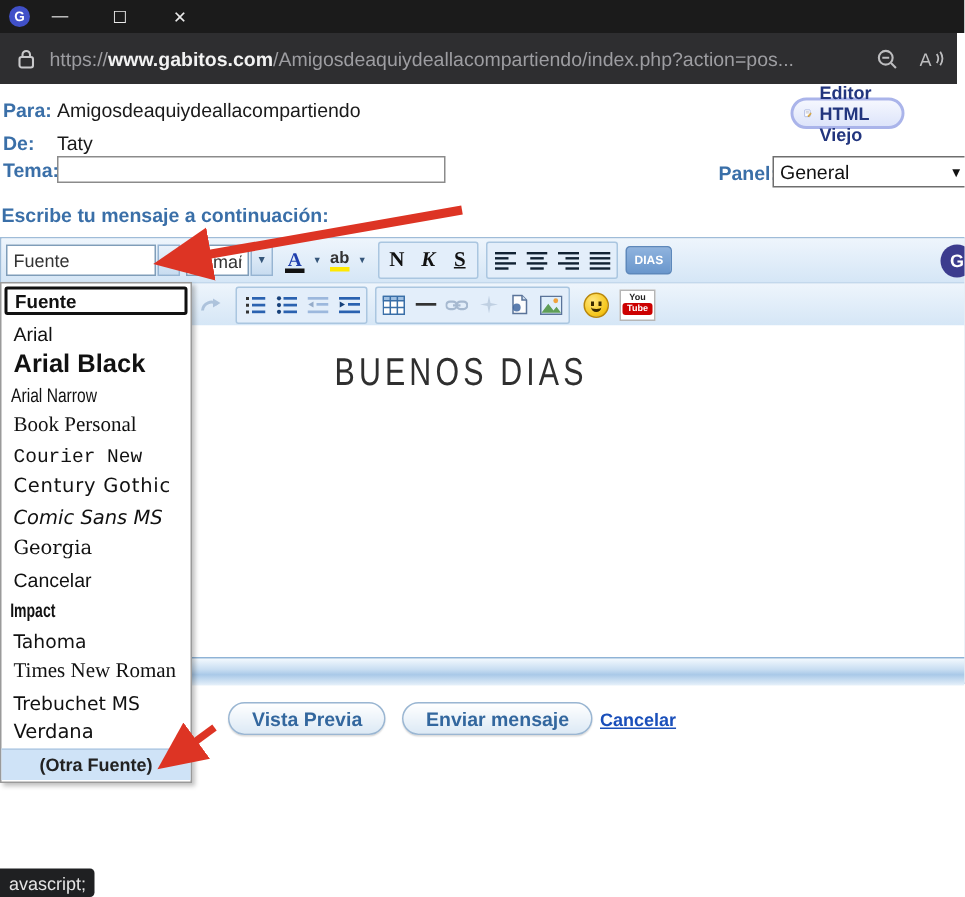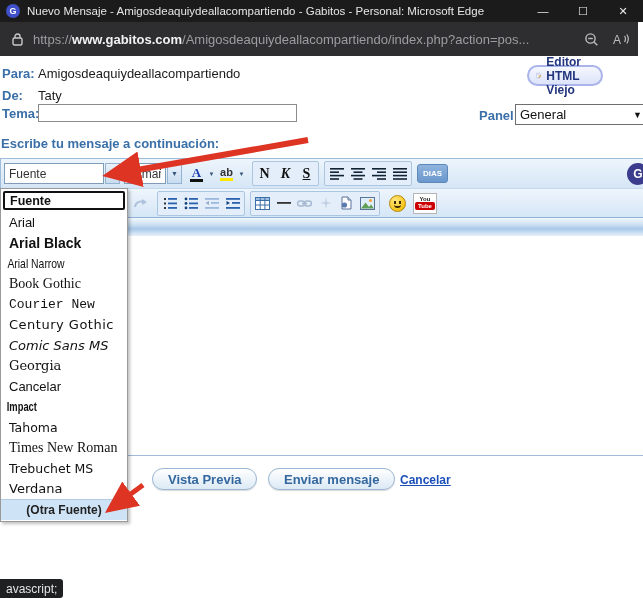--- a/index.html
+++ b/index.html
@@ -103,21 +103,21 @@
 
   
   .font-dd { position:absolute; left:0; top:132px; width:128px; background:#fff;
     border:1px solid #9a9a9a; box-shadow:2px 2px 3px rgba(0,0,0,.25); z-index:50; padding-bottom:1px; }
   .fd-header { margin:2px; height:19px; border:2px solid #111; border-radius:2px;
     background:#fff; font-weight:bold; font-size:12.5px; color:#111;
     display:flex; align-items:center; padding:0 5px; }
   .fd-item { height:20.5px; display:flex; align-items:center; padding:0 8px;
     font-size:13px; color:#111; cursor:pointer; white-space:nowrap; }
   .fd-arial { font-family:"Liberation Sans",sans-serif; }
-  .fd-arial-black { font-family:"Liberation Sans",sans-serif; font-weight:900; font-size:14px; }
+  .fd-arial-black { font-family:"Liberation Sans",sans-serif; font-weight:900; font-size:17px; }
   .fd-arial-narrow { font-family:"Liberation Sans",sans-serif; transform:scaleX(.8); transform-origin:left center; }
   .fd-book-antiqua { font-family:"Liberation Serif",serif; font-size:14px; }
   .fd-courier-new { font-family:"Liberation Mono",monospace; font-size:13px; }
   .fd-century-gothic { font-family:"DejaVu Sans",sans-serif; letter-spacing:.5px; font-size:13px; }
   .fd-comic-sans { font-family:"DejaVu Sans",sans-serif; font-style:italic; font-size:13px; }
   .fd-georgia { font-family:"DejaVu Serif",serif; font-size:13px; }
   .fd-helvetica { font-family:"Liberation Sans",sans-serif; }
   .fd-impact { font-family:"Liberation Sans",sans-serif; font-weight:900; transform:scaleX(.72); transform-origin:left center; }
   .fd-tahoma { font-family:"DejaVu Sans",sans-serif; font-size:12.5px; }
   .fd-times { font-family:"Liberation Serif",serif; font-size:14px; }
@@ -139,21 +139,20 @@
     pointer-events:none; z-index:100; }
   .status-tip { position:absolute; left:0; top:579px; height:19px; background:#1f2022;
     color:#e4e4e4; font-size:12px; display:flex; align-items:center; padding:0 6px;
     border-radius:0 3px 3px 0; z-index:90; }
 </style>
 </head>
 <body>
 
 <div class="titlebar">
   <div class="favicon">G</div>
-  <div class="win-title">Nuevo Mensaje - Amigosdeaquiydeallacompartiendo - Gabitos - Personal: Microsoft Edge</div>
   <div class="win-controls">
     <div class="win-btn">—</div>
     <div class="win-btn">☐</div>
     <div class="win-btn">✕</div>
   </div>
 </div>
 
 <div class="urlbar">
   <svg class="lock-icon" width="11" height="13" viewBox="0 0 11 13">
     <rect x="1" y="5" width="9" height="7" rx="1.5" fill="none" stroke="#c9c9cb" stroke-width="1.4"></rect>
@@ -386,30 +385,33 @@
             <i class="r"></i>
             <u></u>
           </span>
       </div>
       <div class="yt-btn" style="margin-left:4px;">
         <span class="yt-top">You</span>
         <span class="yt-bottom">Tube</span>
       </div>
     </div>
 
+    <div class="editor-content">
+      <div class="msg-text">BUENOS DIAS</div>
+    </div>
     <div class="editor-bottombar"></div>
   </div>
 
   <div class="font-dd">
     <div class="fd-header">Fuente</div>
     <div>
         <div class="fd-item fd-arial">Arial</div>
         <div class="fd-item fd-arial-black">Arial Black</div>
         <div class="fd-item fd-arial-narrow">Arial Narrow</div>
-        <div class="fd-item fd-book-antiqua">Book Gothic</div>
+        <div class="fd-item fd-book-antiqua">Book Personal</div>
         <div class="fd-item fd-courier-new">Courier New</div>
         <div class="fd-item fd-century-gothic">Century Gothic</div>
         <div class="fd-item fd-comic-sans">Comic Sans MS</div>
         <div class="fd-item fd-georgia">Georgia</div>
         <div class="fd-item fd-helvetica">Cancelar</div>
         <div class="fd-item fd-impact">Impact</div>
         <div class="fd-item fd-tahoma">Tahoma</div>
         <div class="fd-item fd-times">Times New Roman</div>
         <div class="fd-item fd-trebuchet">Trebuchet MS</div>
         <div class="fd-item fd-verdana">Verdana</div>

